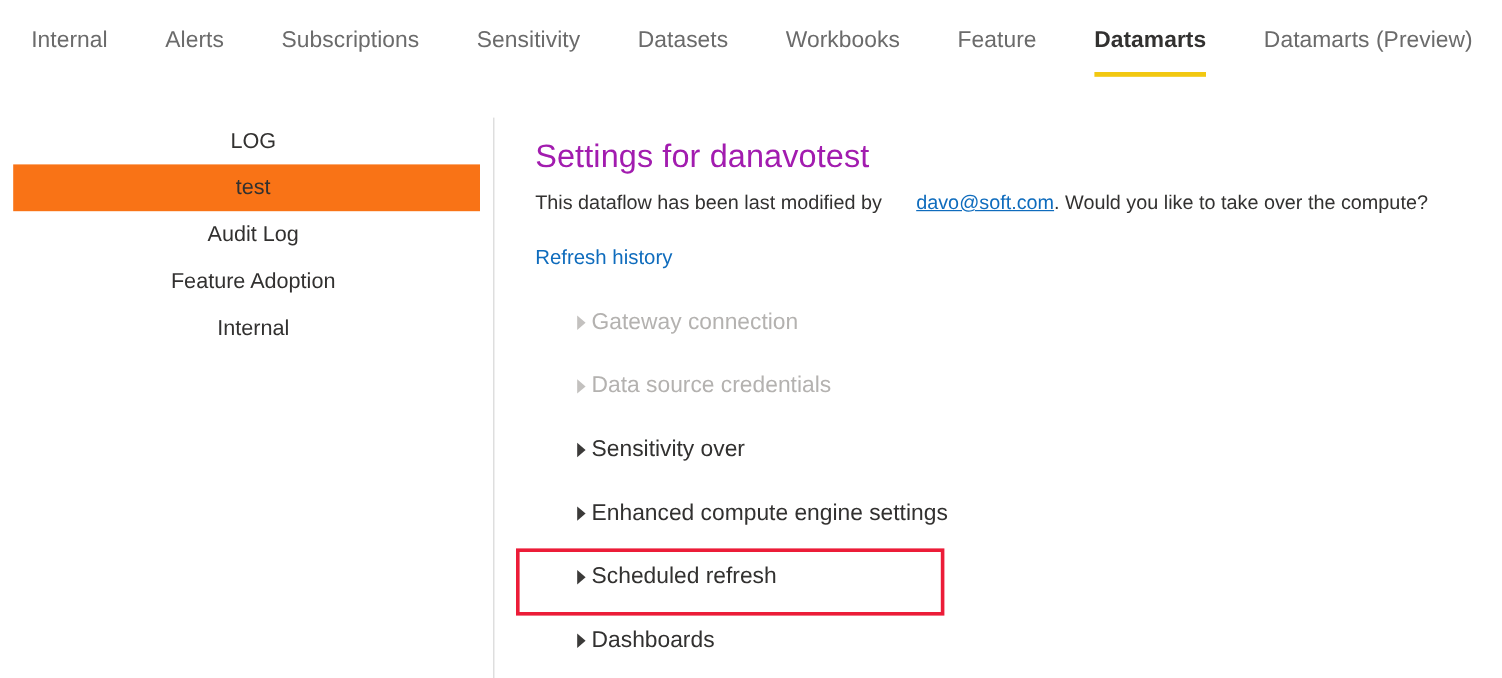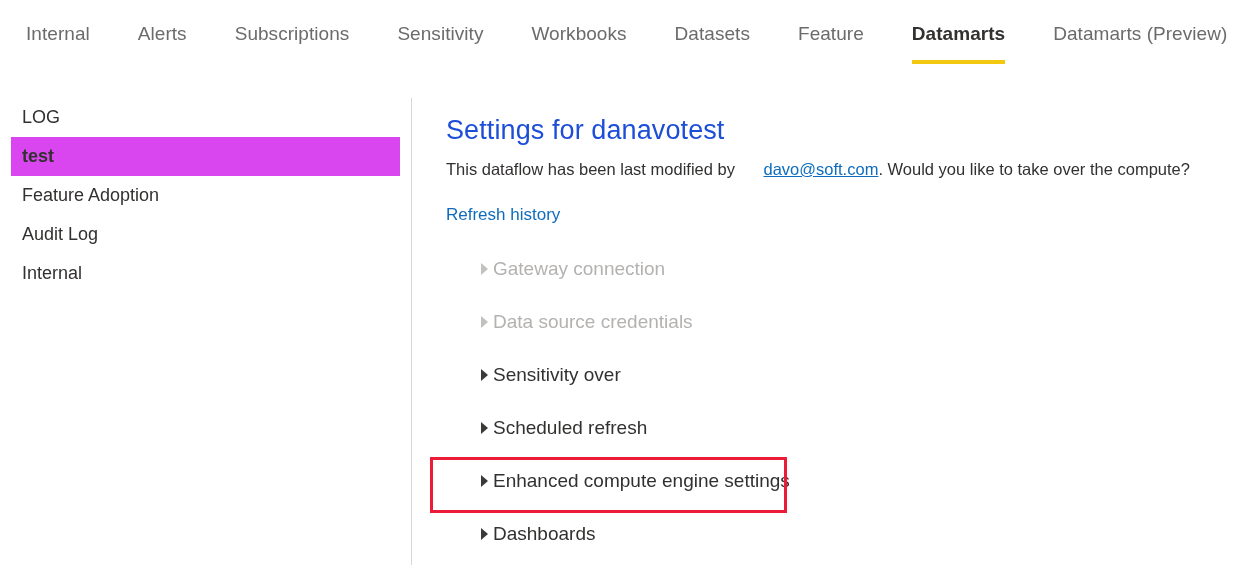--- a/index.html
+++ b/index.html
@@ -69,24 +69,24 @@
     height: 39px;
     display: flex;
     align-items: center;
     padding-left: 22px;
     font-size: 18px;
     color: #323130;
     cursor: pointer;
     box-sizing: border-box;
     margin: 0 11px 0 11px;
     padding-left: 11px;
+    justify-content: center;
   }
   .side-item.selected {
-    background: #d946ef;
-    font-weight: bold;
+    background: #f97316;
   }
   .side-item.heading {
     cursor: default;
   }
 
   
   .divider {
     position: absolute;
     left: 411px;
     top: 98px;
@@ -99,21 +99,21 @@
   .content {
     position: absolute;
     left: 446px;
     top: 112px;
     width: 790px;
   }
   .page-title {
     font-size: 27px;
     line-height: 36px;
     font-weight: normal;
-    color: #1d4ed8;
+    color: #a21caf;
     margin: 0 0 10px 0;
     letter-spacing: 0.1px;
   }
   .subtitle {
     font-size: 16.5px;
     line-height: 22px;
     color: #323130;
     margin: 0 0 24px 0;
   }
   .link {
@@ -193,24 +193,24 @@
   <div class="tab">
     <span>Alerts</span>
   </div>
   <div class="tab">
     <span>Subscriptions</span>
   </div>
   <div class="tab">
     <span>Sensitivity</span>
   </div>
   <div class="tab">
+    <span>Datasets</span>
+  </div>
+  <div class="tab">
     <span>Workbooks</span>
-  </div>
-  <div class="tab">
-    <span>Datasets</span>
   </div>
   <div class="tab">
     <span>Feature</span>
   </div>
   <div class="tab active">
     <span>Datamarts</span>
     <span class="tab-underline"></span>
   </div>
   <div class="tab">
     <span>Datamarts (Preview)</span>
@@ -218,24 +218,24 @@
 </div>
 
 <div class="sidebar">
   <div class="side-item heading">
     <span>LOG</span>
   </div>
   <div class="side-item selected">
     <span>test</span>
   </div>
   <div class="side-item">
+    <span>Audit Log</span>
+  </div>
+  <div class="side-item">
     <span>Feature Adoption</span>
-  </div>
-  <div class="side-item">
-    <span>Audit Log</span>
   </div>
   <div class="side-item">
     <span>Internal</span>
   </div>
 </div>
 
 <div class="divider"></div>
 
 <div class="content">
   <h1 class="page-title">Settings for danavotest</h1>
@@ -260,30 +260,30 @@
   </div>
   <div class="section-row">
     <div class="section-head">
       <span class="caret"></span>
       <span>Sensitivity over</span>
     </div>
   </div>
   <div class="section-row">
     <div class="section-head">
       <span class="caret"></span>
+      <span>Enhanced compute engine settings</span>
+    </div>
+  </div>
+  <div class="section-row">
+    <div class="section-head">
+      <span class="caret"></span>
       <span>Scheduled refresh</span>
     </div>
   </div>
   <div class="section-row">
     <div class="section-head">
       <span class="caret"></span>
-      <span>Enhanced compute engine settings</span>
-    </div>
-  </div>
-  <div class="section-row">
-    <div class="section-head">
-      <span class="caret"></span>
       <span>Dashboards</span>
     </div>
   </div>
 </div>
 
 <div class="annotation-box"></div>
 
 </body></html>

